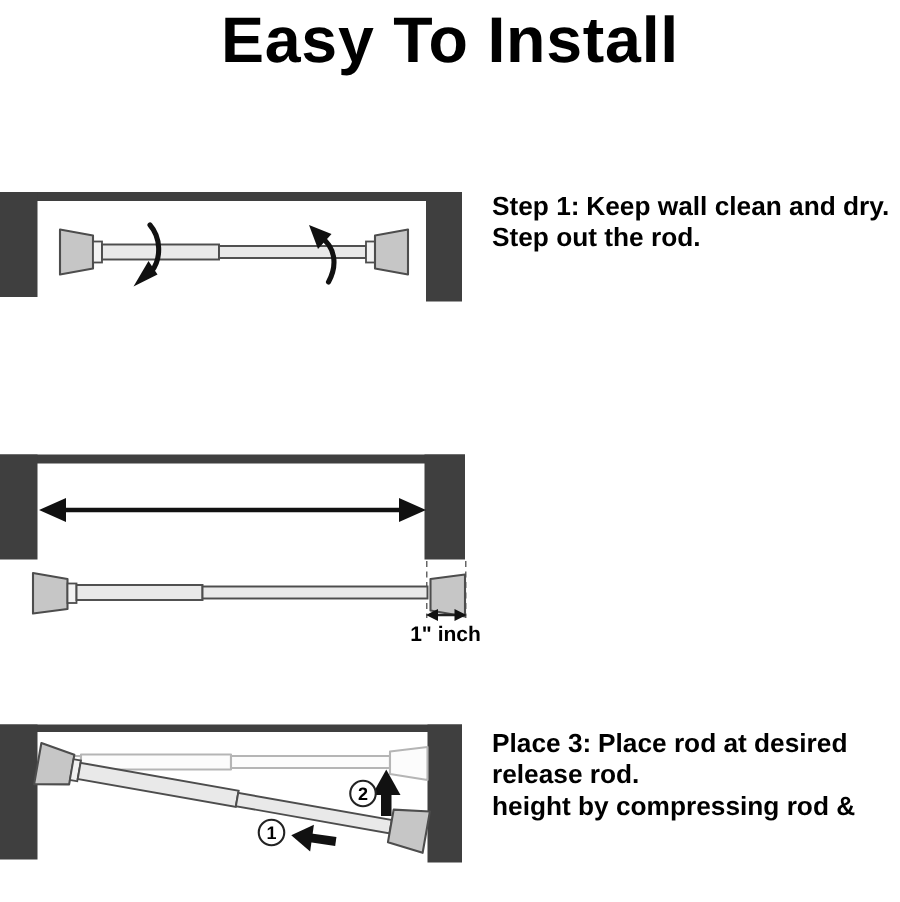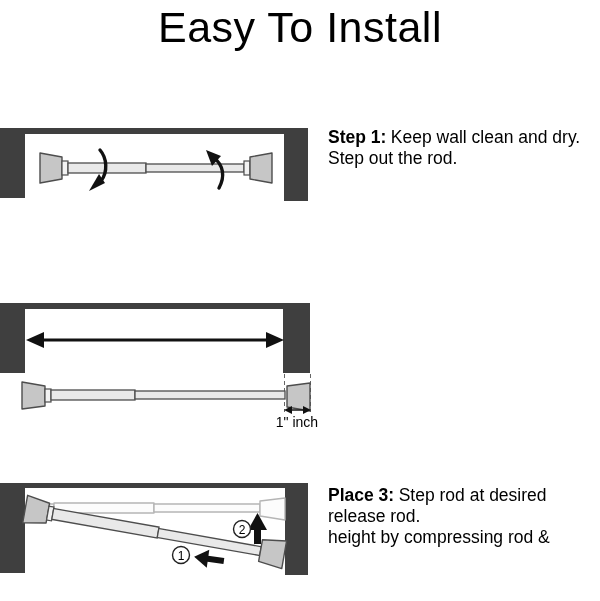--- a/index.html
+++ b/index.html
@@ -1,17 +1,17 @@
 <!DOCTYPE html>
 <html style="--wall: #3f3f3f; --rod_fill: #e9e9e9; --cap_fill: #c6c6c6; --outline: #4d4d4d; --ghost: #b5b5b5; --arrow: #111111; --text: #000000; --background: #ffffff;"><head>
 <meta charset="utf-8">
 <style>
   html,body{margin:0;padding:0;background:#fff;}
   .page{position:relative;width:600px;height:601px;background:var(--background,#fff);
-        font-family:"Liberation Sans",sans-serif;color:var(--text,#000);overflow:hidden;}
+        font-family:"Liberation Sans",sans-serif;color:var(--text,#000);overflow:hidden;font-weight:bold;}
   .title{position:absolute;top:3px;left:0;width:100%;text-align:center;
          font-size:43px;letter-spacing:0.5px;}
   .step-text{position:absolute;left:328px;width:290px;
              font-size:17.5px;line-height:21px;}
   #text-step1{top:127px}
   #text-step2{top:302px}
   #text-step3{top:485px}
   .step-text b{margin-right:4.5px;}
   .illus{position:absolute;left:0;display:block;}
   #illus-step1{top:125px}
@@ -122,18 +122,18 @@
       <circle class="marker-circle" cx="181" cy="77" r="8.5"></circle>
       <text class="marker-text" x="181" y="81.5" text-anchor="middle">1</text>
     </g>
     <g>
       <circle class="marker-circle" cx="242" cy="51" r="8.5"></circle>
       <text class="marker-text" x="242" y="55.5" text-anchor="middle">2</text>
     </g>
   </svg>
 
   <div id="text-step3" class="step-text">
-    <div><b>Place 3:</b><span>Step rod at desired</span></div>
+    <div><b>Place 3:</b><span>Place rod at desired</span></div>
     <div>release rod.</div>
     <div>height by compressing rod &amp;</div>
   </div>
 
 </div>
 
 </body></html>

